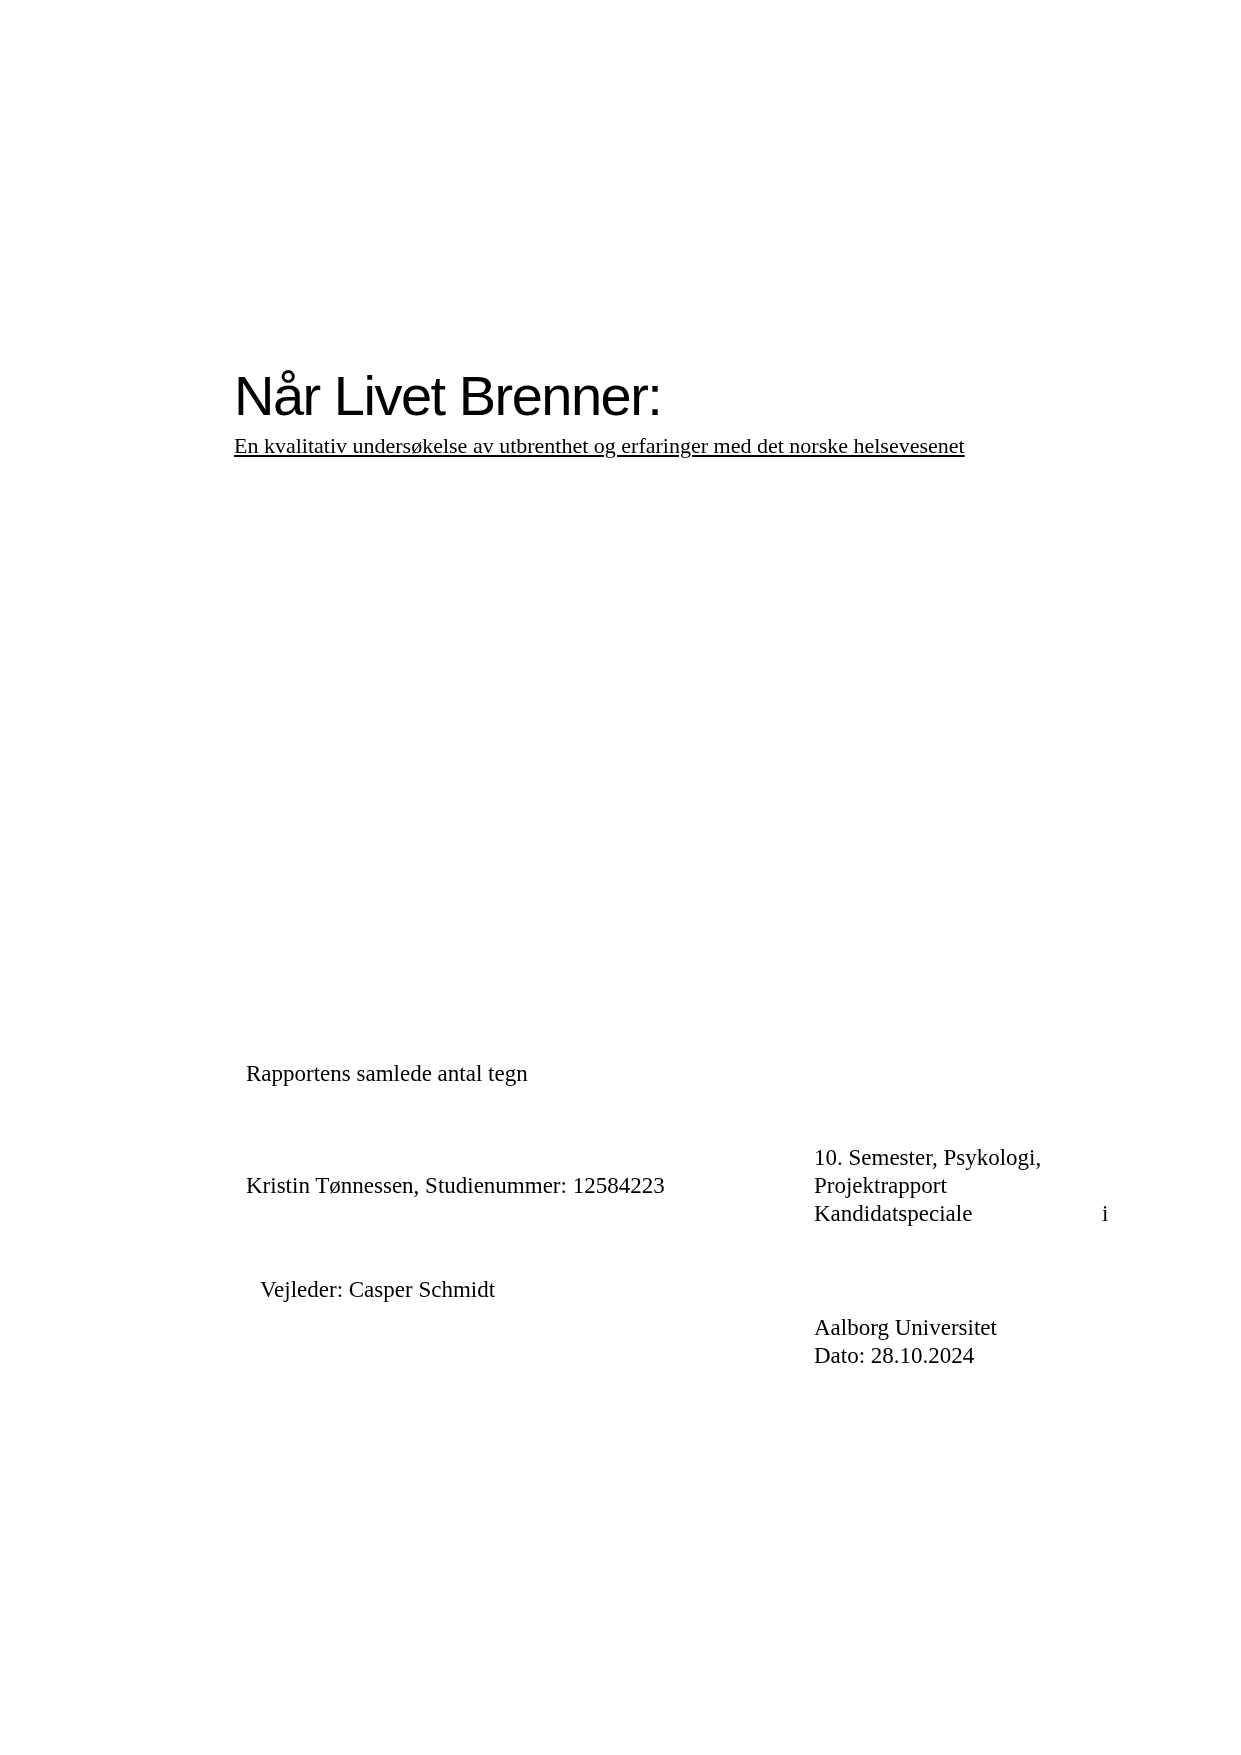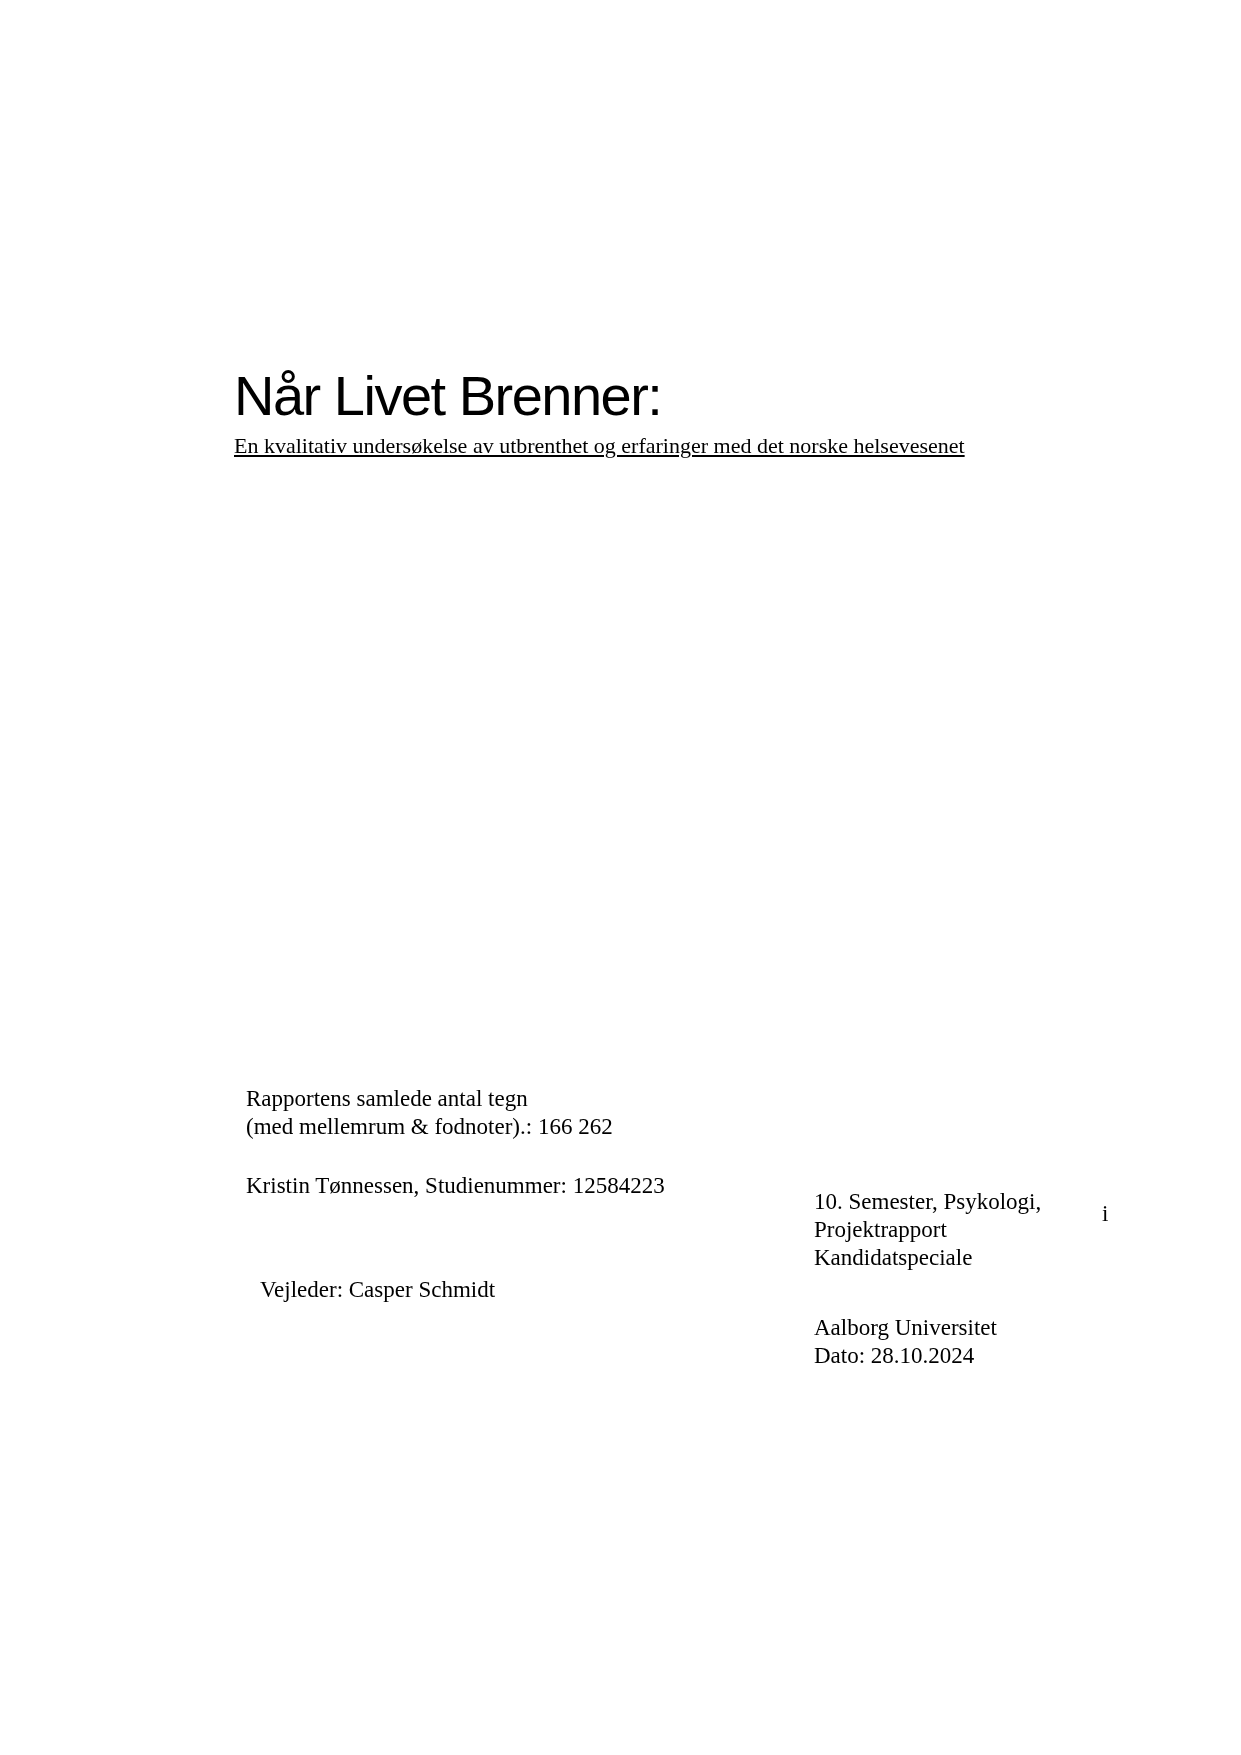--- a/index.html
+++ b/index.html
@@ -1,37 +1,36 @@
 <!DOCTYPE html>
 <html><head>
 <meta charset="utf-8">
 <style>
   html, body { margin: 0; padding: 0; background: #ffffff; }
   body { width: 1241px; height: 1755px; position: relative; overflow: hidden; color: #000; }
   .abs { position: absolute; white-space: nowrap; }
   .title { font-family: "Liberation Sans", sans-serif; font-size: 56px; letter-spacing: -1.5px; left: 234px; top: 368px; line-height: 56px; }
   .subtitle { font-family: "Liberation Serif", serif; font-size: 22px; left: 234px; top: 432px; line-height: 28px; text-decoration: underline; }
   .serif { font-family: "Liberation Serif", serif; font-size: 23px; line-height: 28px; }
-  .block { left: 246px; top: 1085px; }
+  .block { left: 246px; top: 1060px; }
   .line { display: block; }
   .author { left: 246px; top: 1172px; }
   .supervisor { left: 260px; top: 1228px; margin-top: 48px; }
-  .right { left: 814px; top: 1188px; }
+  .right { left: 814px; top: 1144px; }
   .right2 { left: 814px; top: 1314px; }
   .pagemark { left: 1102px; top: 1200px; }
 </style>
 </head>
 <body>
 
 <div class="abs title">Når Livet Brenner:</div>
 <div class="abs subtitle">En kvalitativ undersøkelse av utbrenthet og erfaringer med det norske helsevesenet</div>
 
 <div class="abs serif block">
   <span class="line">Rapportens samlede antal tegn</span>
-  <span class="line">(med mellemrum &amp; fodnoter).: 166 262</span>
 </div>
 
 <div class="abs serif author">Kristin Tønnessen, Studienummer: 12584223</div>
 <div class="abs serif supervisor">Vejleder: Casper Schmidt</div>
 
 <div class="abs serif right">
   <span class="line">10. Semester, Psykologi,</span>
   <span class="line">Projektrapport</span>
   <span class="line">Kandidatspeciale</span>
 </div>

